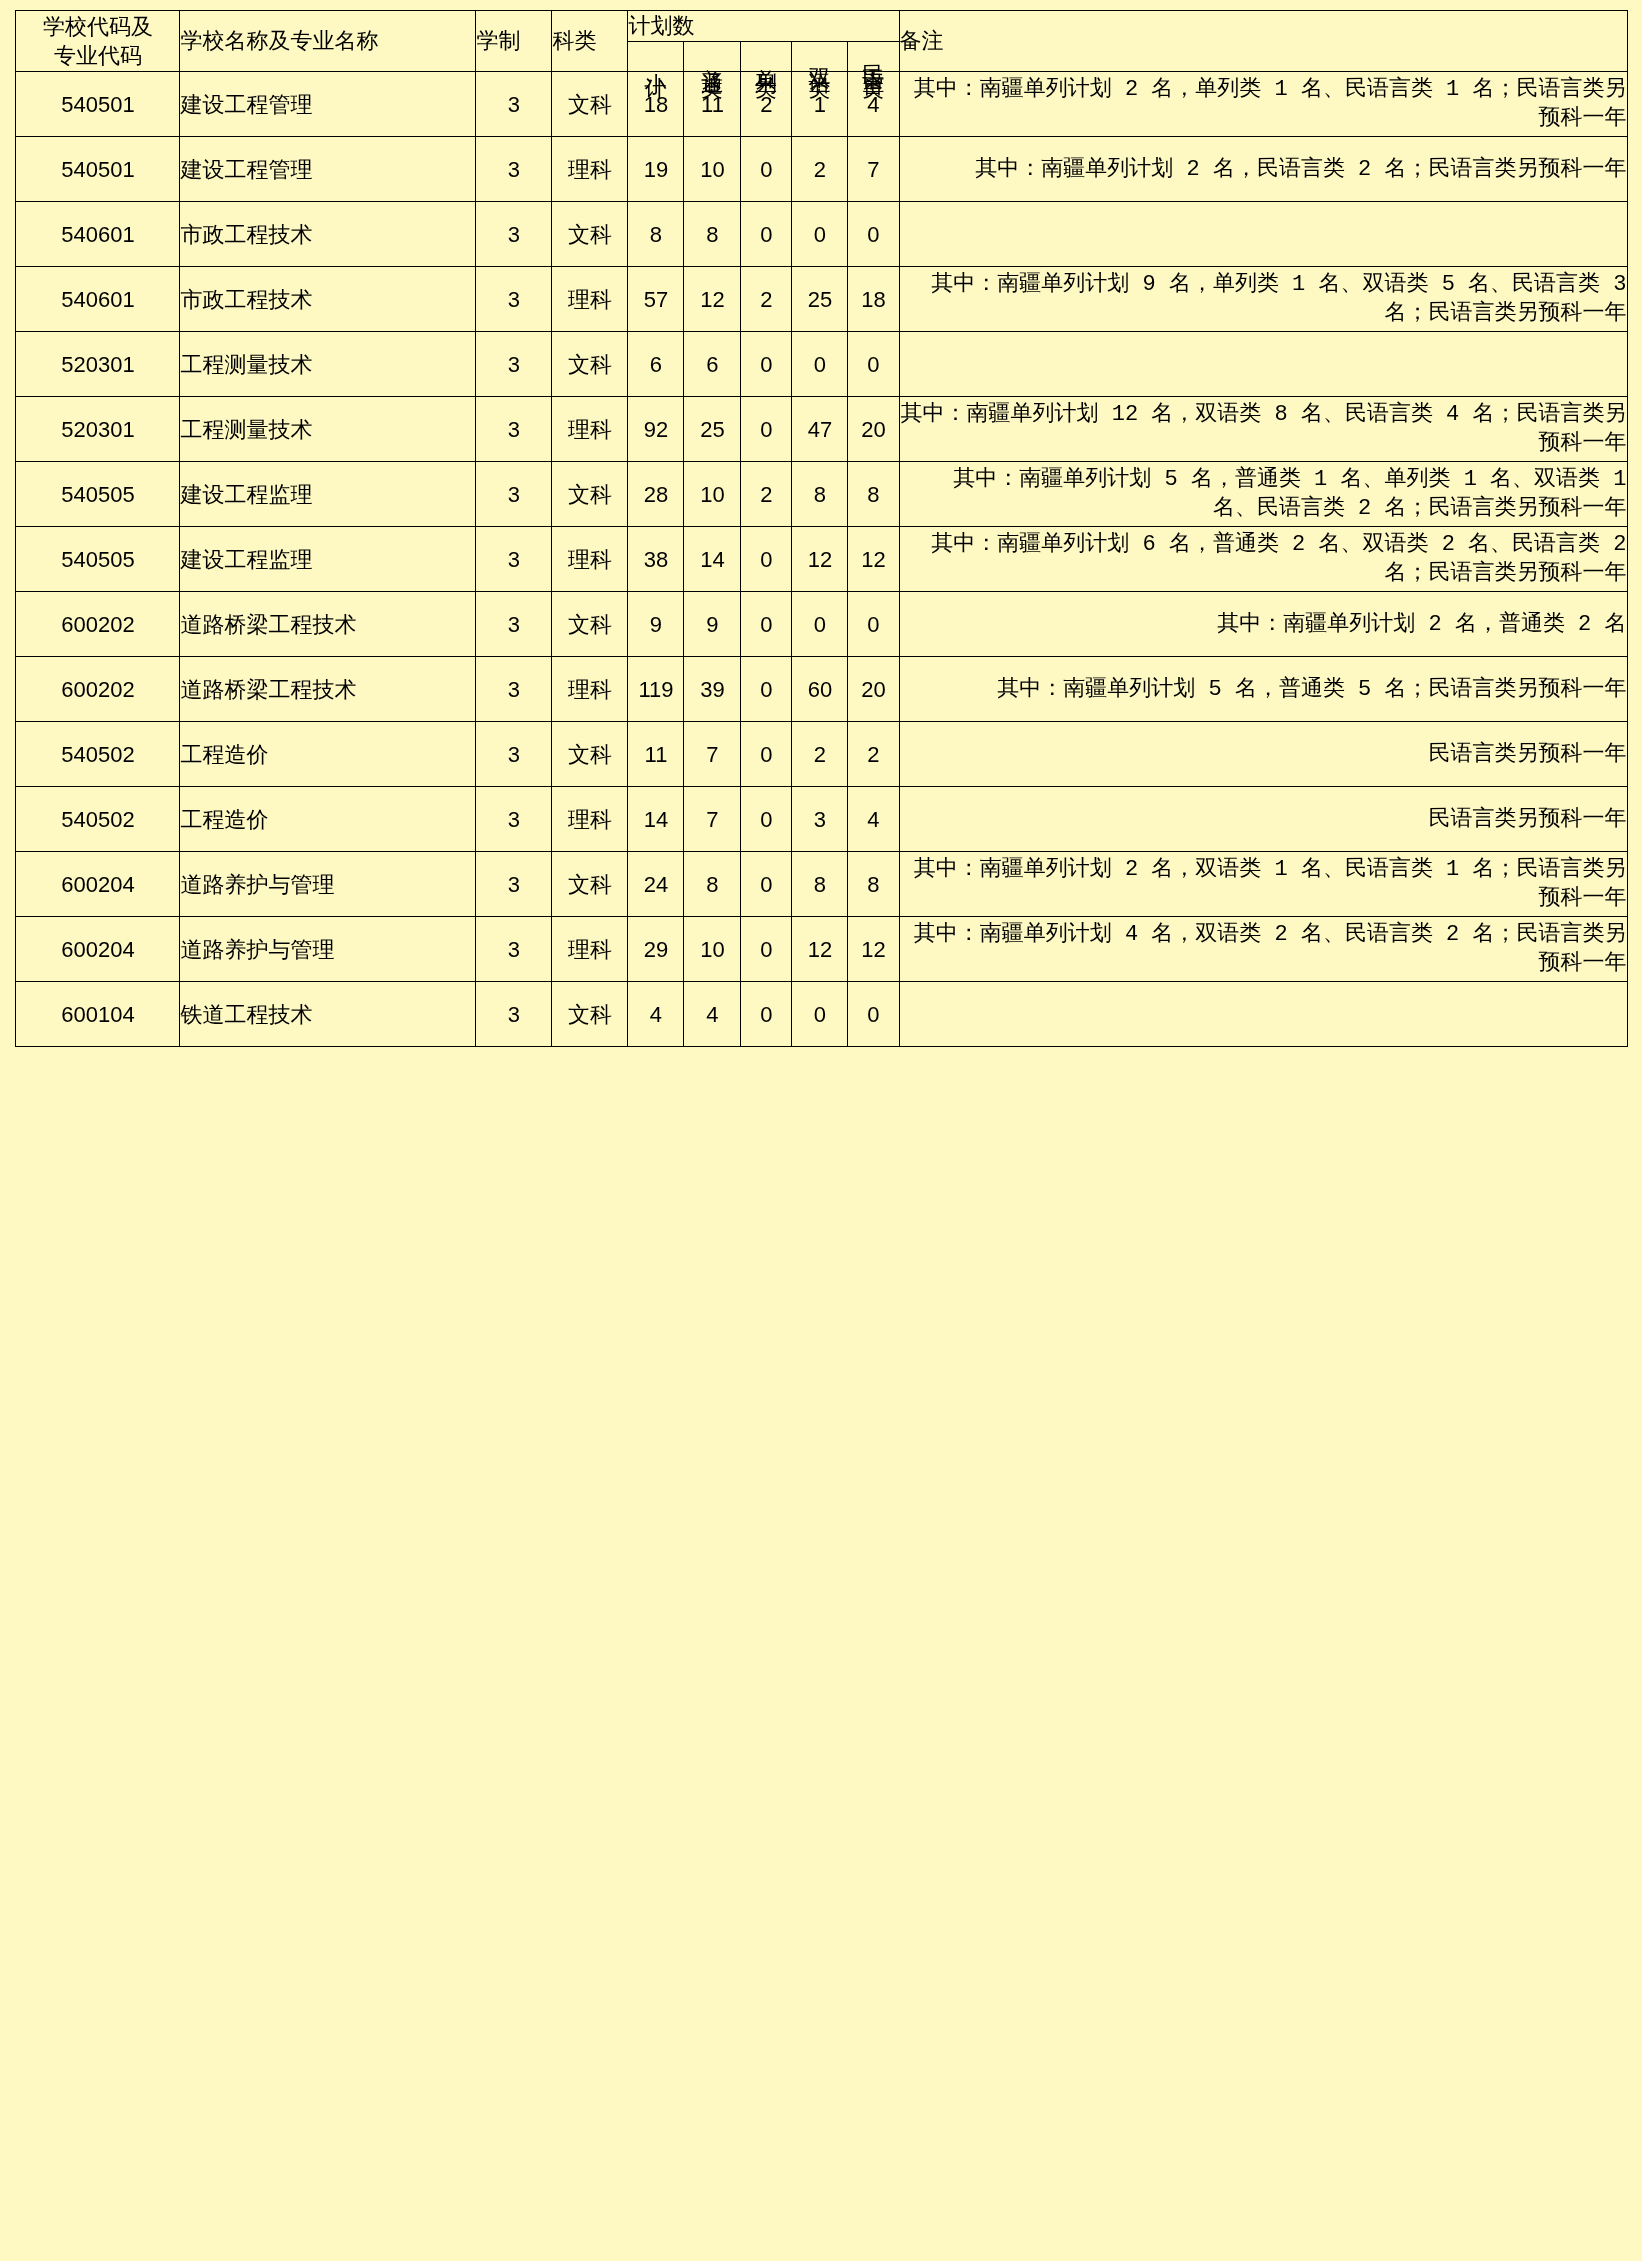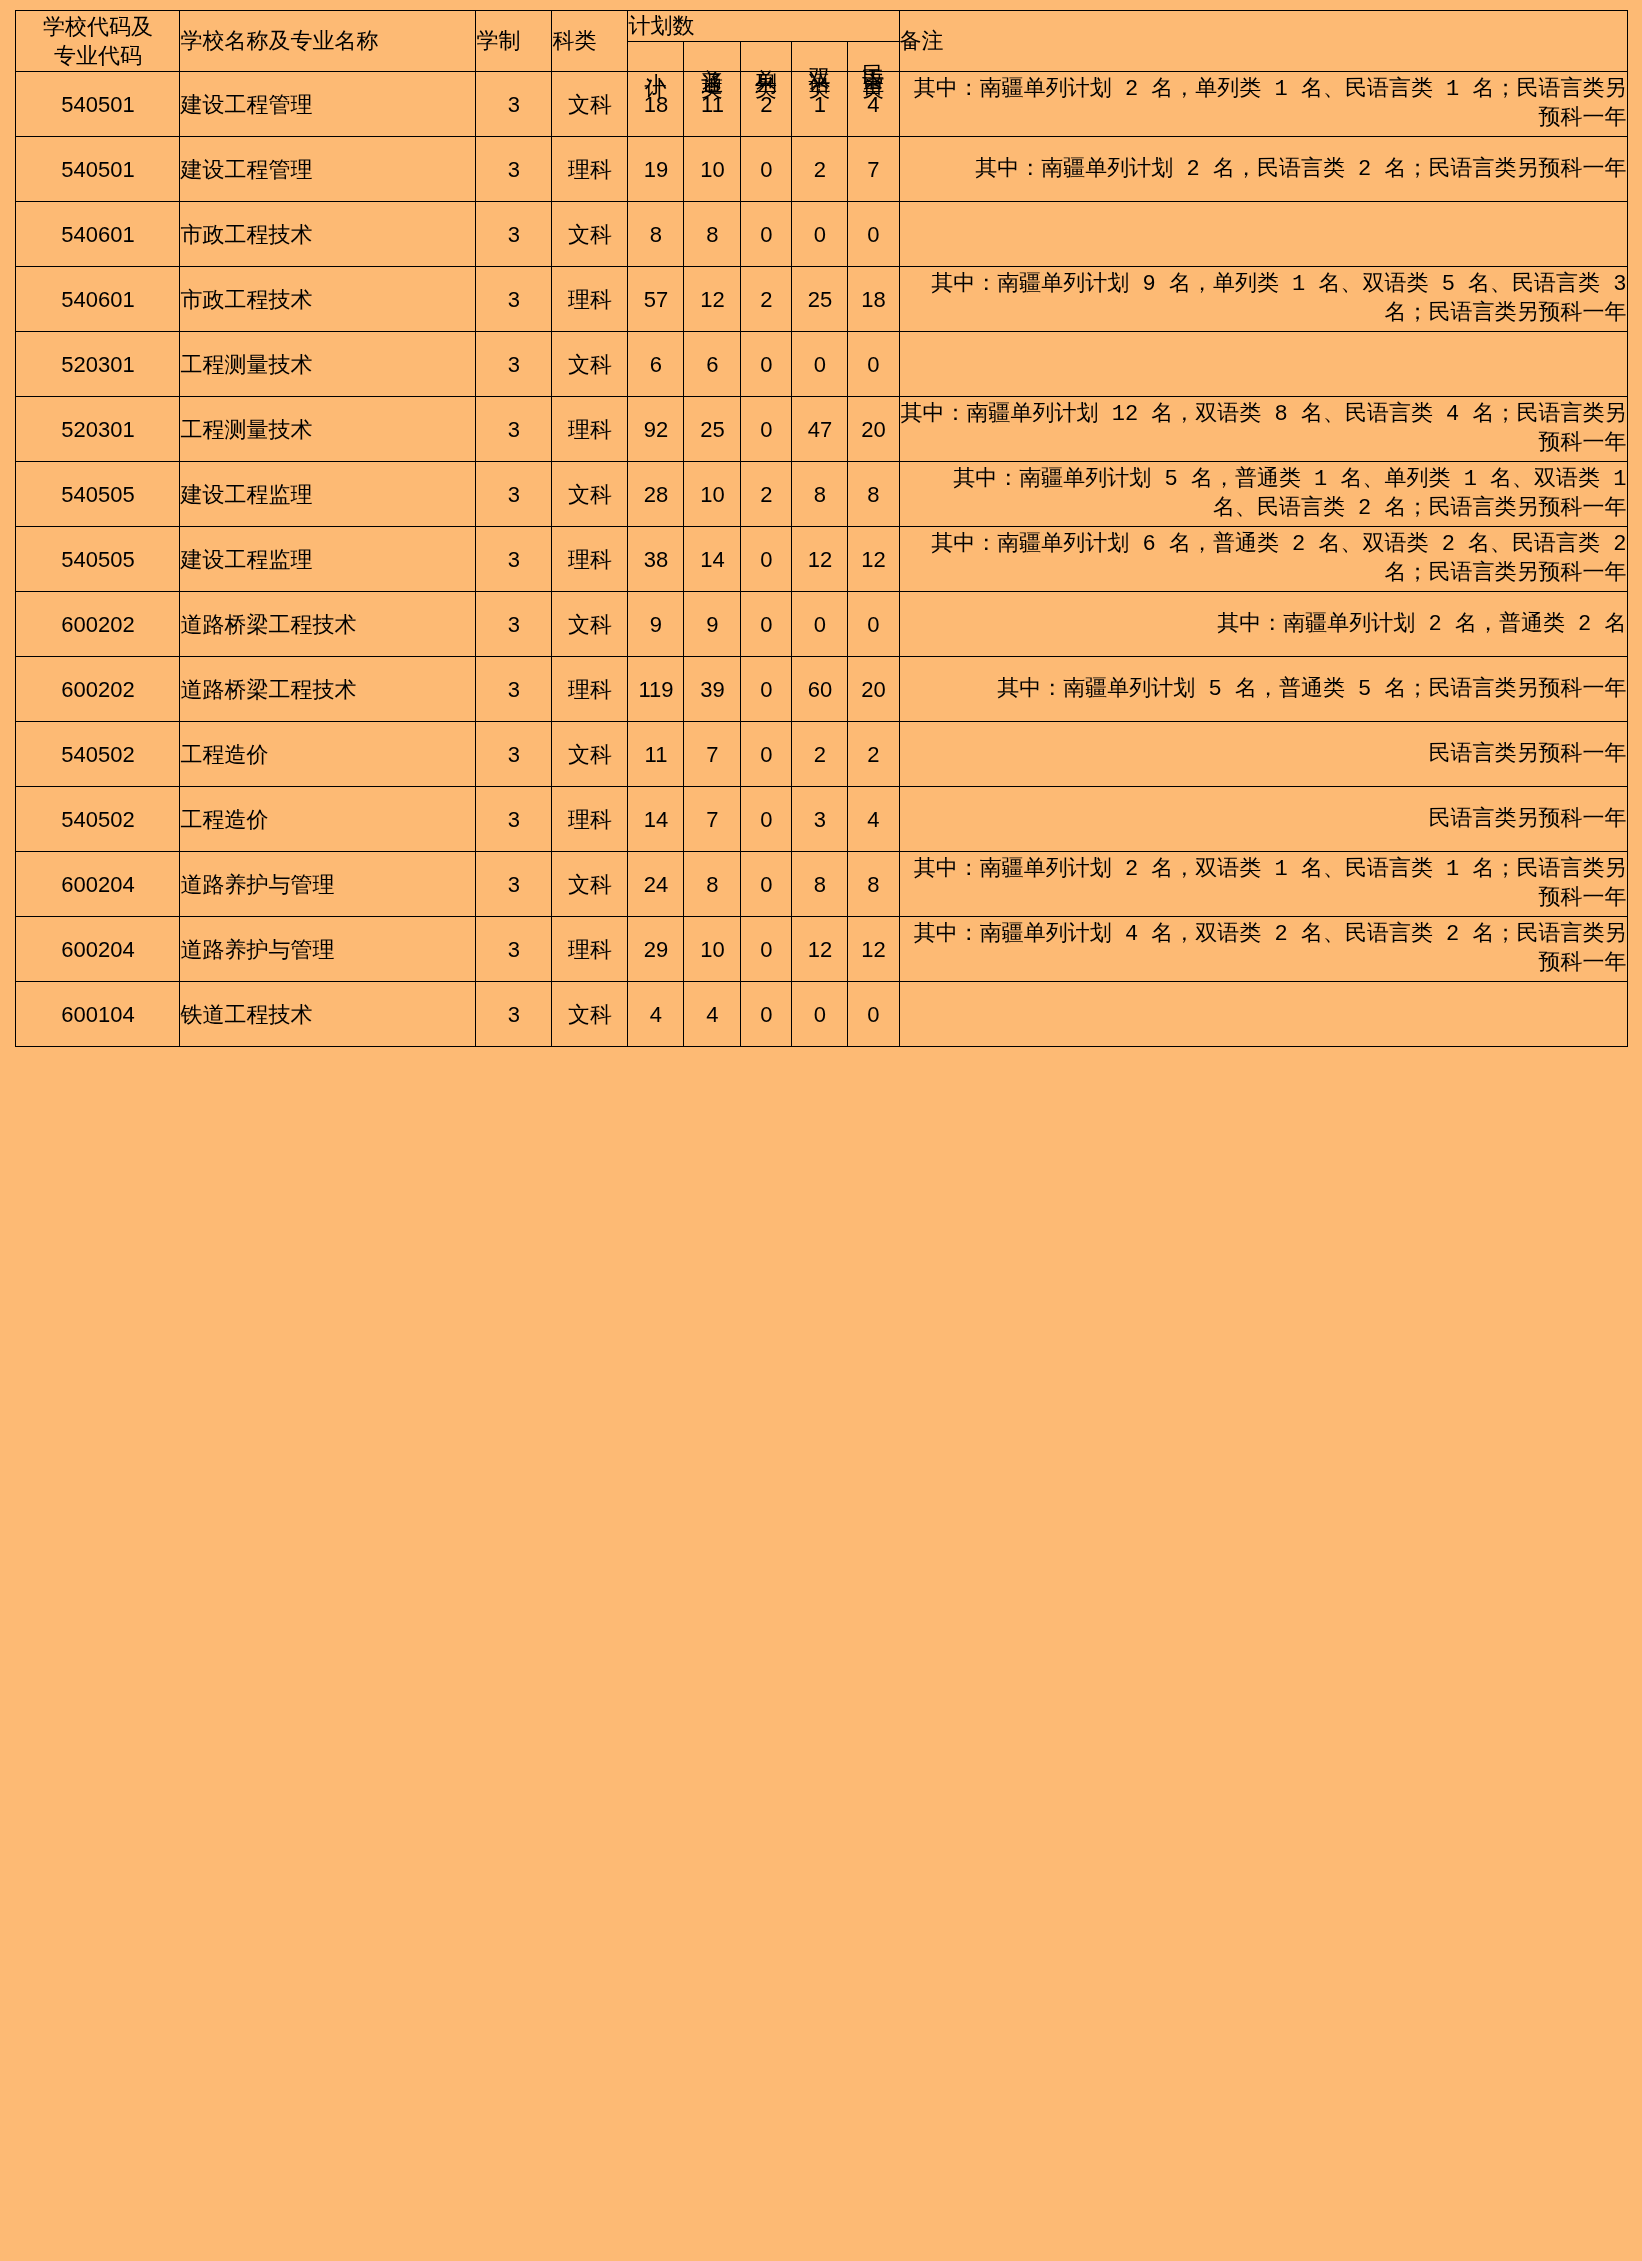--- a/index.html
+++ b/index.html
@@ -9,21 +9,21 @@
   }
   body {
     font-family: "Liberation Sans", "DejaVu Sans", sans-serif;
     color: #000000;
   }
   .page {
     width: 1643px;
     min-height: 2261px;
     box-sizing: border-box;
     padding: 10px 11.5px 0 11.5px;
-    background: #fdba74;
+    background: #fef9c3;
   }
   table.plan-table {
     border-collapse: collapse;
     table-layout: fixed;
     width: 1610px;
     margin: 0 auto;
   }
   table.plan-table th,
   table.plan-table td {
     border: 1.6px solid #000000;

